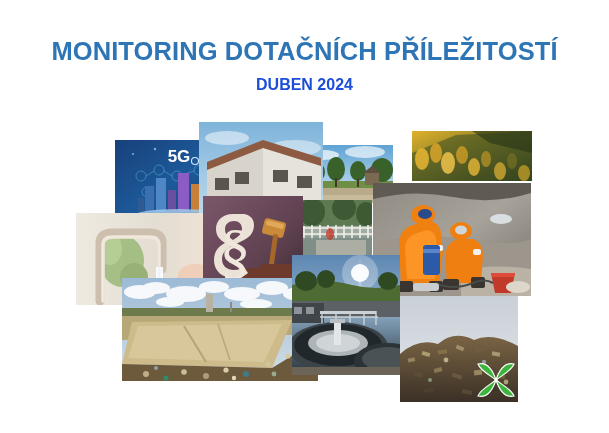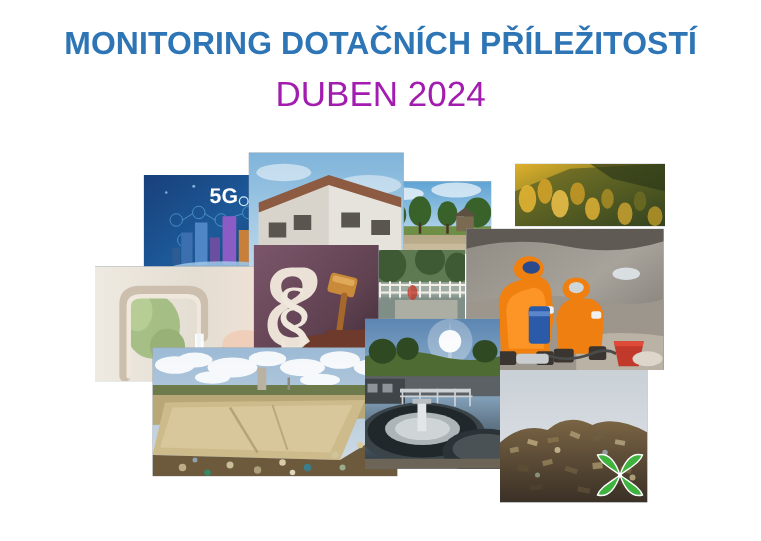--- a/index.html
+++ b/index.html
@@ -12,37 +12,37 @@
     width: 609px;
     height: 433px;
     overflow: hidden;
     font-family: "Liberation Sans", sans-serif;
     position: relative;
   }
 
   
   #title-block {
     position: absolute;
-    left: 0; top: 0;
+    left: 0; top: 16px;
     width: 609px;
     text-align: center;
     padding-top: 21px;
   }
   #title-line-1 {
     font-size: 25.5px;
     font-weight: bold;
     color: #2e75b6;
     letter-spacing: 0.1px;
     line-height: 1.15;
     white-space: nowrap;
   }
   #title-line-2 {
-    font-size: 28px;
-    font-weight: normal;
-    color: #a21caf;
+    font-size: 16px;
+    font-weight: bold;
+    color: #1d4ed8;
     line-height: 1.15;
     margin-top: 10px;
     white-space: nowrap;
   }
 
   
   #collage {
     position: absolute;
     left: 0; top: 0;
     width: 609px;

